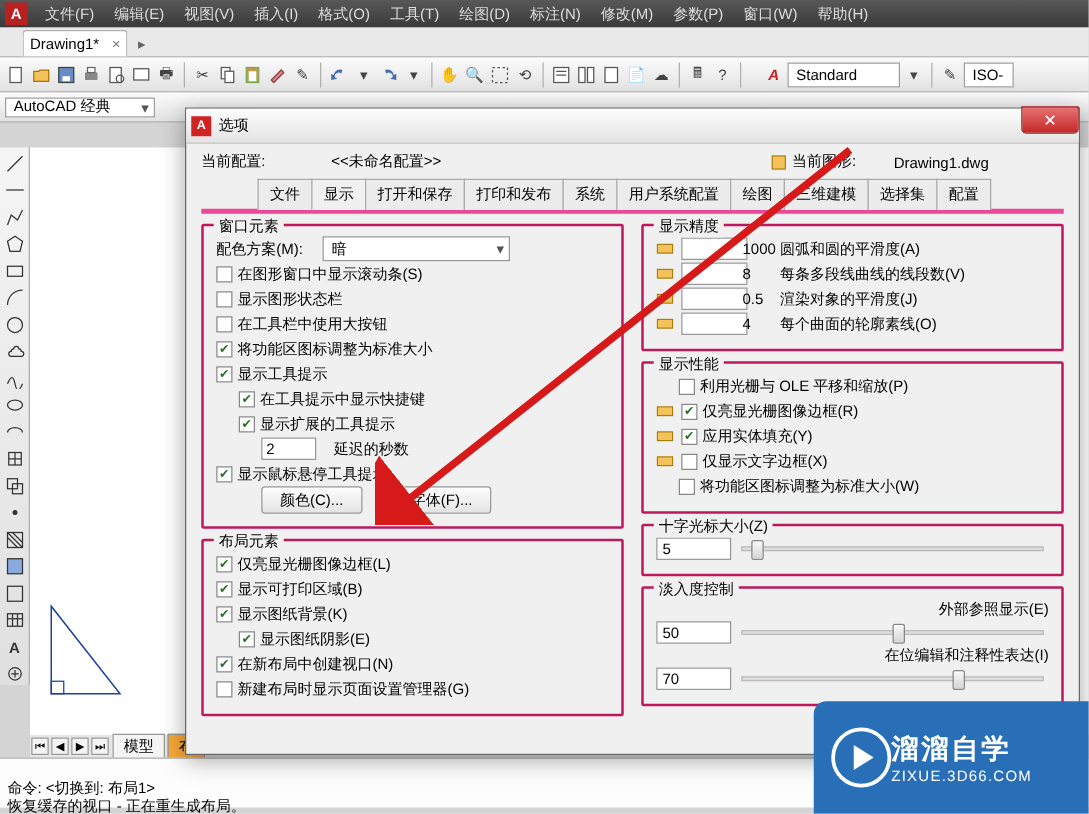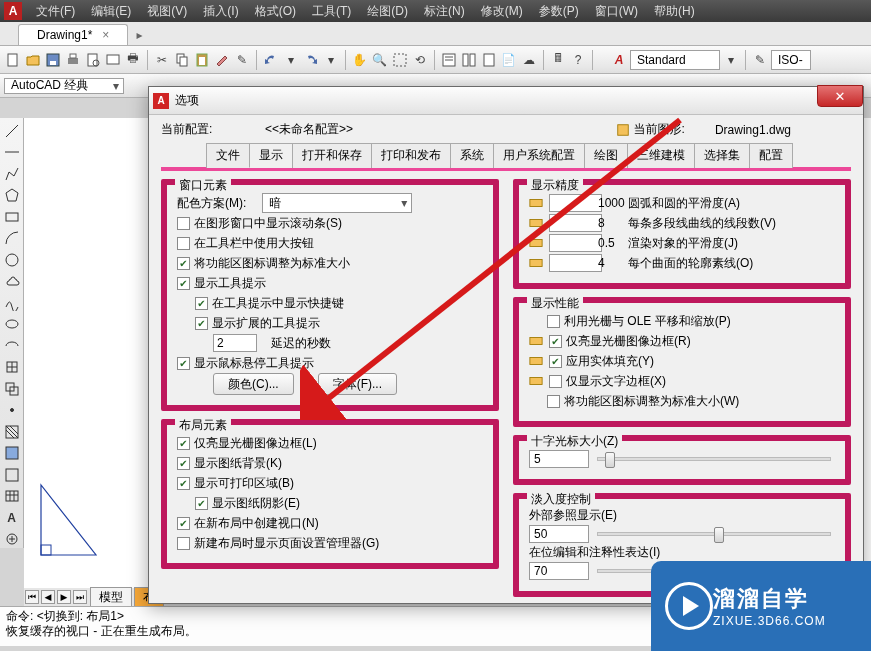--- a/index.html
+++ b/index.html
@@ -5,21 +5,21 @@
 * { box-sizing: border-box; margin: 0; padding: 0; font-family: "Microsoft YaHei", SimSun, Arial, sans-serif; font-size: 12px; }
 body { background: #d4d4d4; width: 871px; height: 651px; overflow: hidden; position: relative; }
 
 
 .menubar { background: linear-gradient(#585858, #3a3a3a); height: 22px; display: flex; align-items: center; padding: 0 4px; color: #eee; }
 .app-icon { width: 18px; height: 18px; background: #b92020; margin-right: 6px; display: flex; align-items: center; justify-content: center; color: #fff; font-weight: bold; }
 .menubar .menu { color: #ddd; padding: 0 8px; cursor: pointer; }
 
 
 .doctab-row { background: #e9e9e9; height: 24px; display: flex; align-items: flex-end; border-bottom: 1px solid #b0b0b0; }
-.doctab { background: #fff; border: 1px solid #b0b0b0; border-bottom: none; padding: 3px 18px; margin-left: 18px; border-radius: 3px 3px 0 0; display: flex; align-items: center; gap: 10px; }
+.doctab { background: #fff; border: 1px solid #b0b0b0; border-bottom: none; padding: 3px 5px; margin-left: 18px; border-radius: 3px 3px 0 0; display: flex; align-items: center; gap: 10px; }
 .doctab .close { color: #777; }
 .doctab-next { padding: 3px 8px; color: #666; }
 
 
 .toolbar { background: linear-gradient(#fbfbfb, #e2e2e2); border-bottom: 1px solid #b4b4b4; height: 28px; display: flex; align-items: center; padding: 0 4px; gap: 2px; }
 .toolbar .sep { width: 1px; height: 20px; background: #b0b0b0; margin: 0 3px; }
 .tb-btn { width: 18px; height: 18px; display: flex; align-items: center; justify-content: center; color: #444; border-radius: 2px; }
 .tb-btn svg { width: 16px; height: 16px; }
 .workspace-combo { background: #fff; border: 1px solid #a0a0a0; height: 16px; padding: 0 18px 0 6px; position: relative; min-width: 120px; display: flex; align-items: center; }
 .workspace-combo::after { content: "▾"; position: absolute; right: 4px; color: #555; }
@@ -34,42 +34,42 @@
 .draw-area { position: absolute; left: 24px; top: 118px; right: 0; height: 470px; background: #fff; }
 .draw-area svg.triangle { position: absolute; left: 12px; bottom: 28px; }
 
 
 .layout-tabs { position: absolute; left: 24px; top: 588px; height: 18px; display: flex; align-items: center; background: #e6e6e6; }
 .layout-tabs .nav { width: 14px; height: 14px; border: 1px solid #999; background: #f4f4f4; margin: 0 1px; display: flex; align-items: center; justify-content: center; font-size: 9px; }
 .layout-tabs .tab { padding: 1px 8px; background: #f4f4f4; border: 1px solid #999; margin-left: 2px; }
 .layout-tabs .tab.hl { background: #f7a838; }
 
 
-.cmdline { position: absolute; left: 0; top: 606px; right: 0; height: 40px; background: #fdfdfd; border-top: 1px solid #aaa; padding: 2px 6px; font-family: SimSun; line-height: 15px; }
+.cmdline { position: absolute; left: 0; top: 606px; right: 0; height: 40px; background: #fdfdfd; border-top: 1px solid #aaa; padding: 16px 6px; font-family: SimSun; line-height: 15px; }
 
 
 .dialog { position: absolute; left: 148px; top: 86px; width: 716px; height: 518px; background: #f0f0f0; border: 1px solid #6a6a6a; box-shadow: 0 4px 18px rgba(0,0,0,0.35); }
 .dlg-title { height: 28px; background: linear-gradient(#fdfdfd, #e3e3e3); display: flex; align-items: center; padding: 0 4px; border-bottom: 1px solid #c0c0c0; position: relative; }
 .dlg-title .a-icon { width: 16px; height: 16px; background: #d02424; margin-right: 6px; display: flex; align-items: center; justify-content: center; color: #fff; font-size: 10px; font-weight: bold; }
 .dlg-close { position: absolute; right: 0; top: -2px; width: 46px; height: 22px; background: linear-gradient(#e57373, #c62828); border-radius: 0 0 4px 4px; color: #fff; display: flex; align-items: center; justify-content: center; font-size: 13px; border: 1px solid #9e1c1c; }
 .dlg-body { padding: 6px 12px; }
 .profile-row { display: flex; align-items: center; margin-bottom: 4px; }
 .profile-row .label { min-width: 64px; }
 .profile-row .val { color: #000; }
 .dwg-icon { width: 14px; height: 14px; margin: 0 4px 0 20px; }
 
 
 .dlg-tabs { display: flex; border-bottom: 4px solid #ec4899; margin-top: 2px; position: relative; padding-left: 45px; }
 .dlg-tab { padding: 3px 9px; background: #ececec; border: 1px solid #aaa; border-bottom: none; margin-right: -1px; position: relative; top: 1px; }
 .dlg-tab.active { background: #f0f0f0; border-bottom: 1px solid #f0f0f0; }
 
 
 .groups { display: flex; gap: 14px; margin-top: 8px; }
 .col { flex: 1; display: flex; flex-direction: column; gap: 8px; }
-.group { border: 6px solid #be185d; border-radius: 2px; padding: 8px 10px 10px; position: relative; }
+.group { border: 2px solid #be185d; border-radius: 2px; padding: 8px 10px 10px; position: relative; text-align: right; }
 .group > .gtitle { position: absolute; top: -8px; left: 8px; background: #f0f0f0; padding: 0 4px; }
 .row { display: flex; align-items: center; min-height: 20px; gap: 4px; }
 .row.indent1 { padding-left: 18px; }
 .row.indent2 { padding-left: 36px; }
 .chk { width: 13px; height: 13px; border: 1px solid #888; background: #fff; display: inline-flex; align-items: center; justify-content: center; font-size: 10px; }
 .chk.checked::before { content: "✔"; color: #2a6c2a; }
 .small-icon { width: 14px; height: 14px; margin-right: 2px; }
 .numbox { width: 44px; height: 18px; border: 1px solid #999; background: #fff; padding: 0 3px; display: inline-flex; align-items: center; }
 .numbox.wide { width: 52px; padding-left: 48px; }
 .combo { height: 20px; border: 1px solid #999; background: #fff; padding: 0 18px 0 6px; position: relative; display: inline-flex; align-items: center; min-width: 150px; }
@@ -408,20 +408,24 @@
             <span>配色方案(M):</span>
             <span style="width:8px"></span>
             <div class="combo">暗</div>
           </div>
           <div class="row">
               <span class="chk"></span>
               <span>在图形窗口中显示滚动条(S)</span>
             </div>
           <div class="row">
               <span class="chk"></span>
+              <span>显示图形状态栏</span>
+            </div>
+          <div class="row">
+              <span class="chk"></span>
               <span>在工具栏中使用大按钮</span>
             </div>
           <div class="row">
               <span class="chk checked"></span>
               <span>将功能区图标调整为标准大小</span>
             </div>
           <div class="row">
               <span class="chk checked"></span>
               <span>显示工具提示</span>
             </div>
@@ -449,25 +453,25 @@
         </div>
 
         <div class="group">
           <div class="gtitle">布局元素</div>
           <div class="row">
               <span class="chk checked"></span>
               <span>仅亮显光栅图像边框(L)</span>
             </div>
           <div class="row">
               <span class="chk checked"></span>
+              <span>显示可打印区域(B)</span>
+            </div>
+          <div class="row">
+              <span class="chk checked"></span>
               <span>显示图纸背景(K)</span>
-            </div>
-          <div class="row">
-              <span class="chk checked"></span>
-              <span>显示可打印区域(B)</span>
             </div>
           <div class="row indent1">
               <span class="chk checked"></span>
               <span>显示图纸阴影(E)</span>
             </div>
           <div class="row">
               <span class="chk checked"></span>
               <span>在新布局中创建视口(N)</span>
             </div>
           <div class="row">

